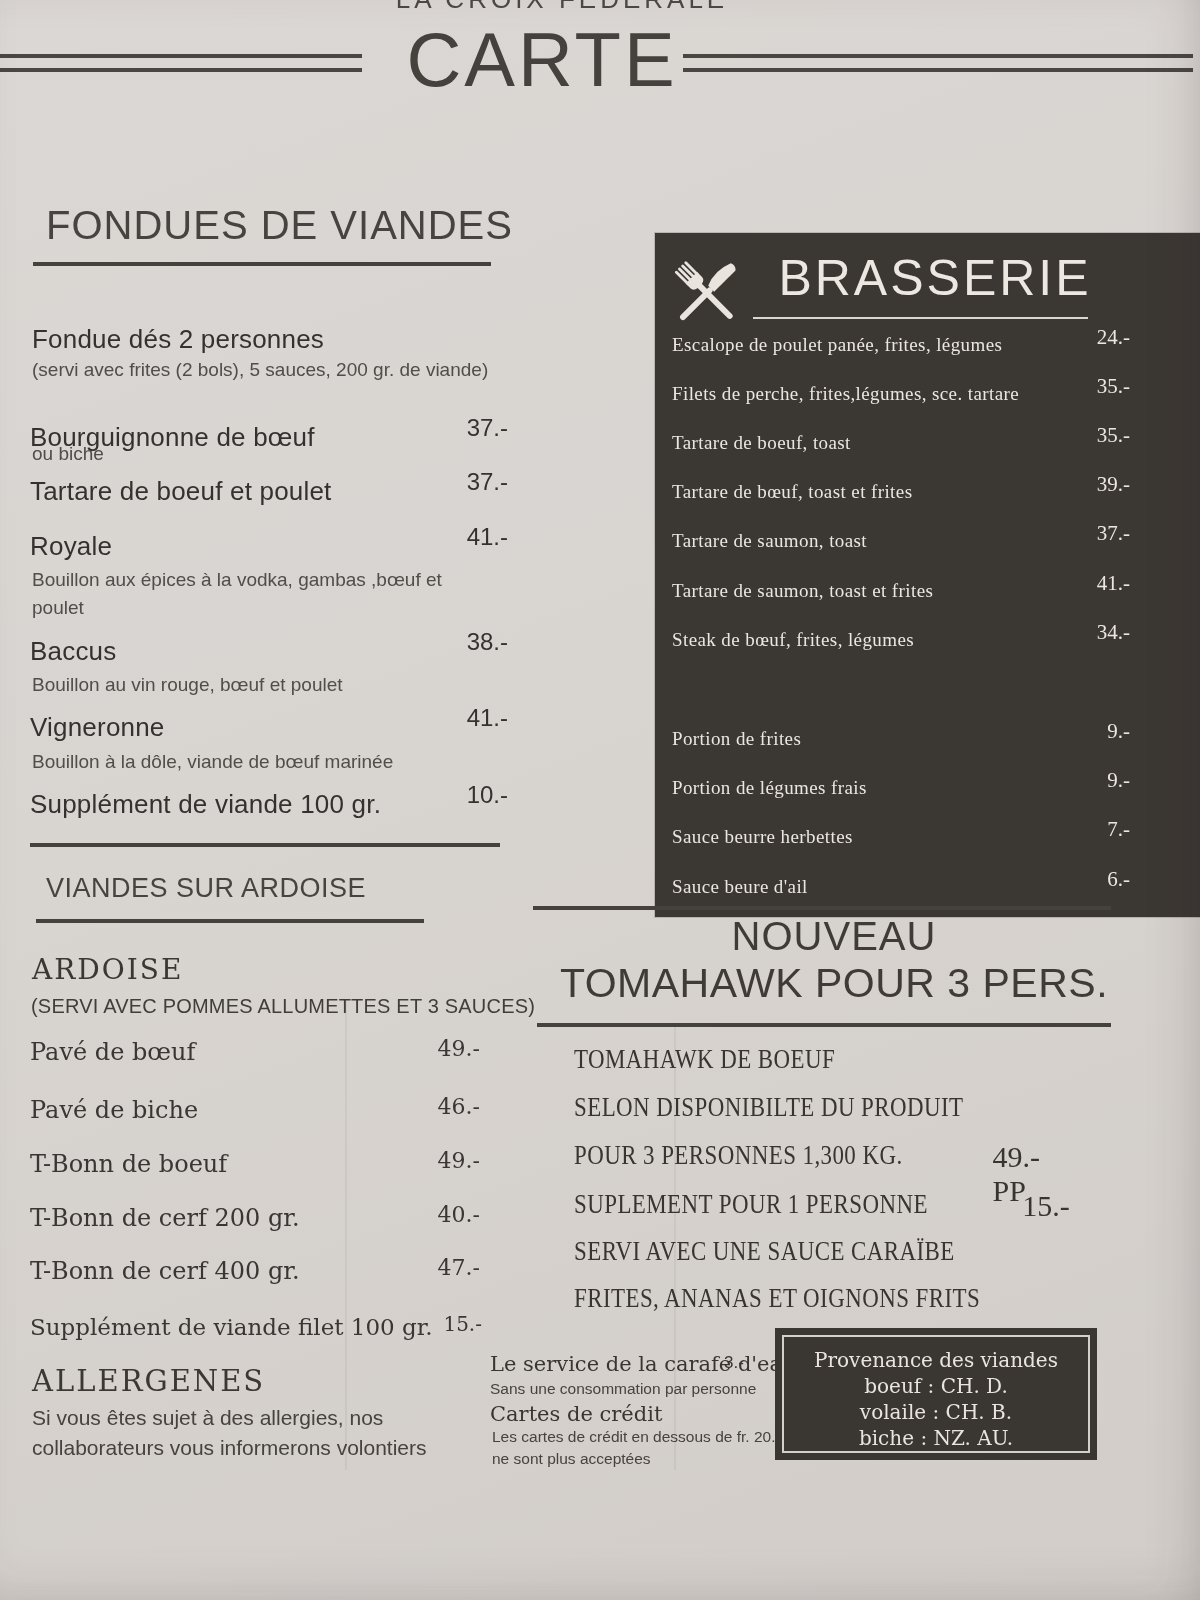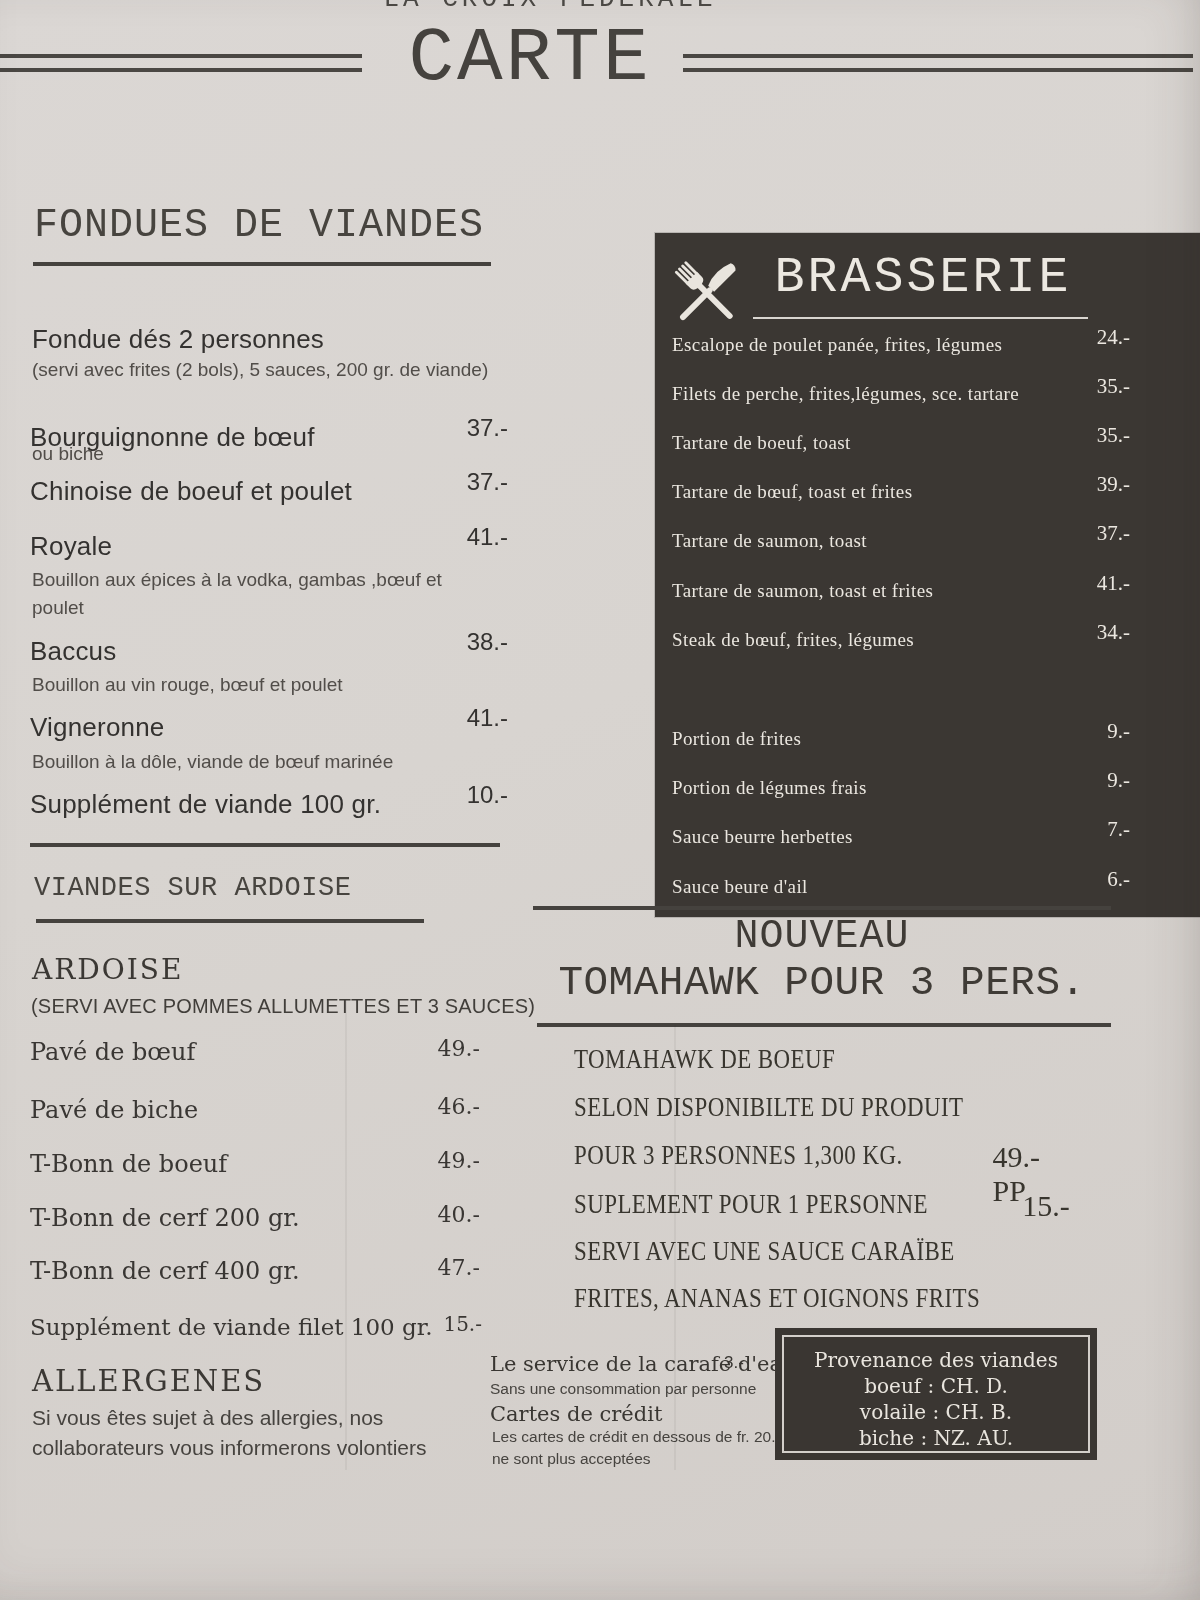--- a/index.html
+++ b/index.html
@@ -6,21 +6,21 @@
   .page{
     position:relative;width:1200px;height:1600px;overflow:hidden;
     background:linear-gradient(160deg,#dbd7d4 0%,#d8d4d0 45%,#d2cdc9 100%);
     font-family:"Liberation Sans",sans-serif;color:#3b3835;
   }
   .page::after{
     content:"";position:absolute;inset:0;pointer-events:none;
     box-shadow:inset -28px 0 55px -30px rgba(60,50,45,.22), inset 0 -35px 60px -40px rgba(60,50,45,.15);
   }
   .abs{position:absolute;}
-  .serif{font-family:Liberation Mono, monospace;}
+  .serif{font-family:Liberation Sans, sans-serif;padding-left:12px;}
   .center{text-align:center;}
   
   .restaurant-name{left:0;width:1100px;top:-16px;font-size:26px;letter-spacing:4px;color:#4c4945;text-align:center;}
   .carte-title{left:0;width:1060px;top:16px;font-size:76px;letter-spacing:3px;color:#45423e;text-align:center;}
   .dbl-line{height:10px;border-top:4px solid #4a4743;border-bottom:4px solid #4a4743;}
   
   .hline{position:absolute;background:#45423e;}
   
   .sec-heading{font-size:40px;letter-spacing:1px;color:#47443f;}
   .row{position:absolute;display:flex;justify-content:space-between;align-items:flex-start;}
@@ -71,21 +71,21 @@
   <div class="abs f-name" style="left:32px;top:324px;">Fondue dés 2 personnes</div>
   <div class="f-desc" style="left:32px;top:356px;">(servi avec frites (2 bols), 5 sauces, 200 gr. de viande)</div>
 
   <div class="row" style="left:30px;top:422px;width:478px;">
     <span class="f-name">Bourguignonne de bœuf</span>
     <span class="f-price">37.-</span>
   </div>
   <div class="f-desc" style="left:32px;top:440px;">ou biche</div>
 
   <div class="row" style="left:30px;top:476px;width:478px;">
-    <span class="f-name">Chinoise de boeuf et poulet</span>
+    <span class="f-name">Tartare de boeuf et poulet</span>
     <span class="f-price">37.-</span>
   </div>
 
   <div class="row" style="left:30px;top:531px;width:478px;">
     <span class="f-name">Royale</span>
     <span class="f-price">41.-</span>
   </div>
   <div class="f-desc" style="left:32px;top:566px;width:450px;">Bouillon aux épices à la vodka, gambas ,bœuf et poulet</div>
 
   <div class="row" style="left:30px;top:636px;width:478px;">

